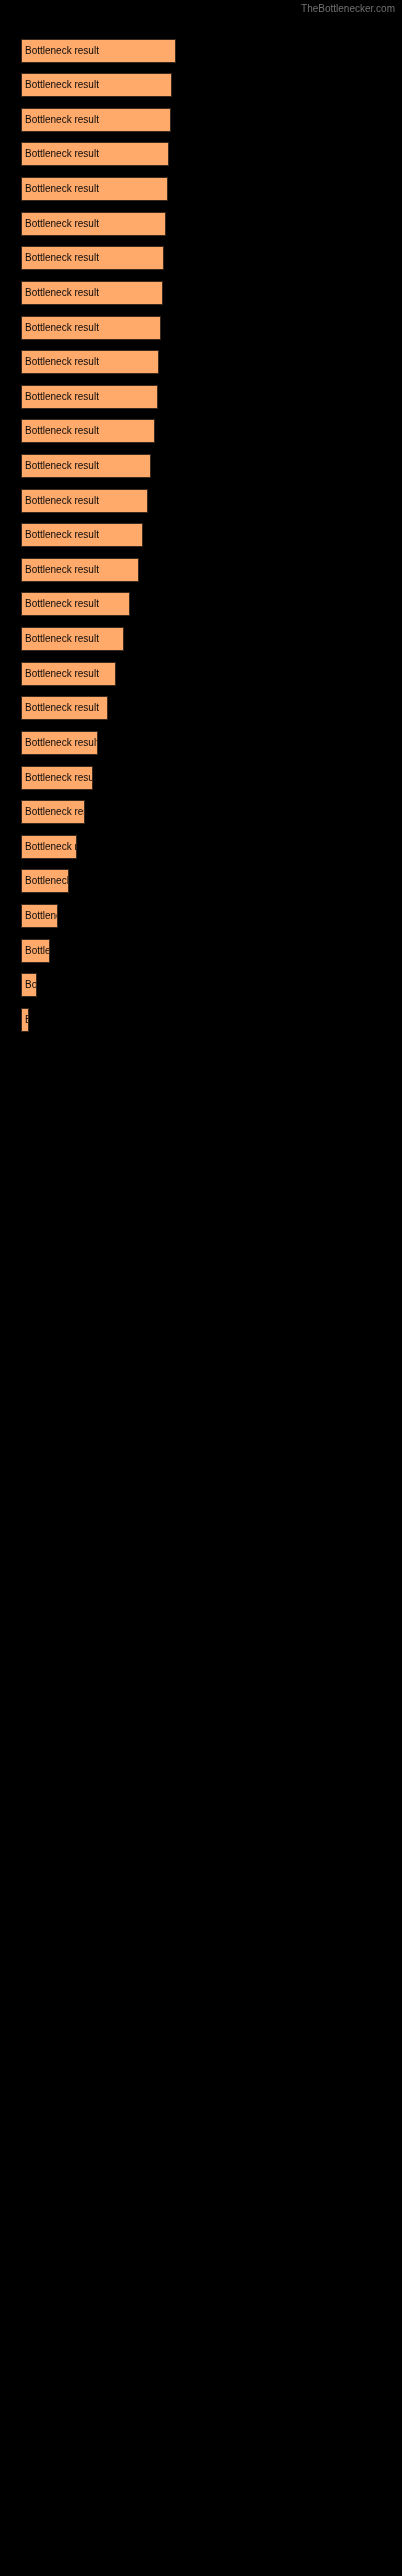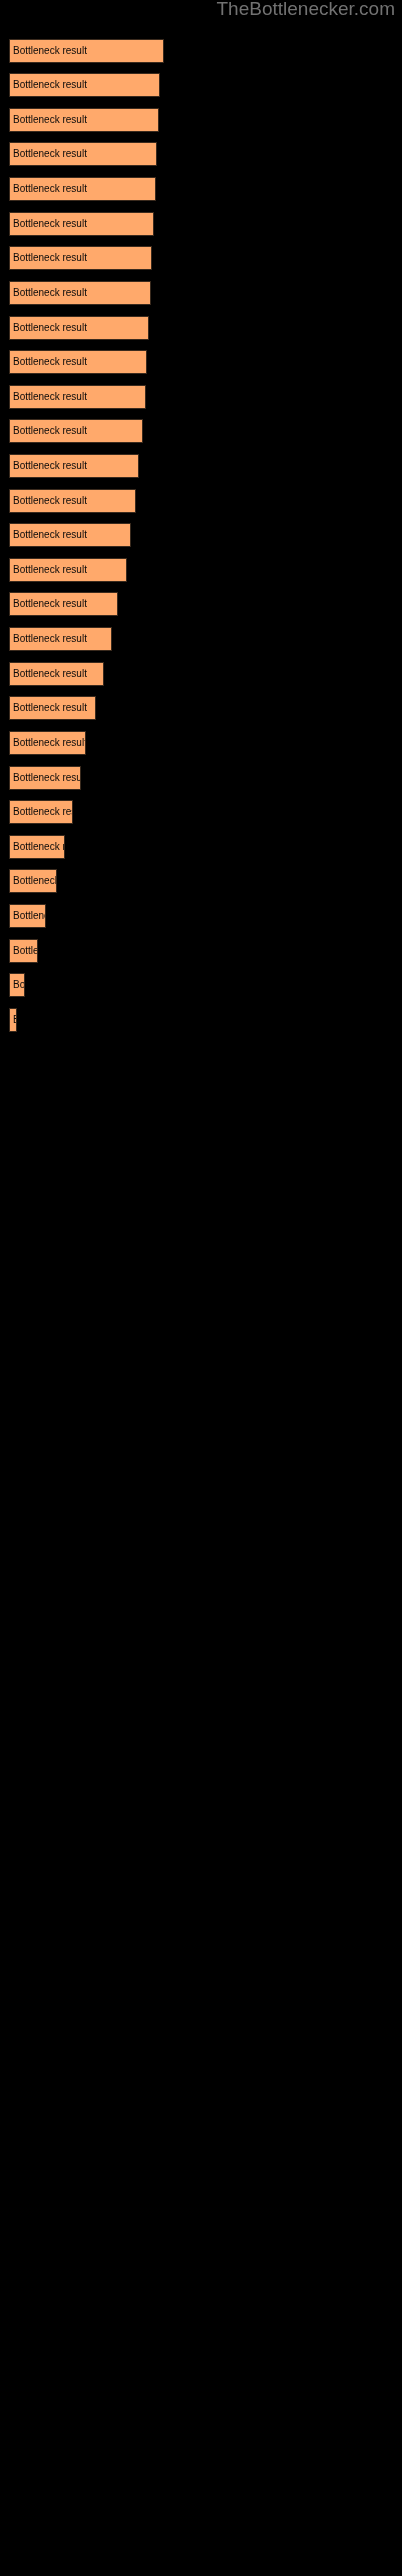--- a/index.html
+++ b/index.html
@@ -12,37 +12,37 @@
     width: 403px;
     height: 2576px;
     position: relative;
     overflow: hidden;
     font-family: "Liberation Sans", sans-serif;
   }
   #site-title {
     position: absolute;
     right: 8px;
     top: 0px;
-    font-size: 19px;
+    font-size: 10px;
     line-height: 17.7px;
     color: #727272;
     font-family: "Liberation Sans", sans-serif;
     letter-spacing: 0px;
     white-space: nowrap;
   }
   #chart-area {
     position: absolute;
     left: 0;
     top: 0;
     width: 403px;
     height: 2576px;
   }
   .bar-row {
     position: absolute;
-    left: 4px;
+    left: 16px;
     width: 320px;
     height: 24px;
   }
   .bar {
     position: absolute;
     left: 4.8px;
     top: 0;
     height: 24px;
     background: #ffa96b;
     border: 0.8px solid #3a2a1d;

